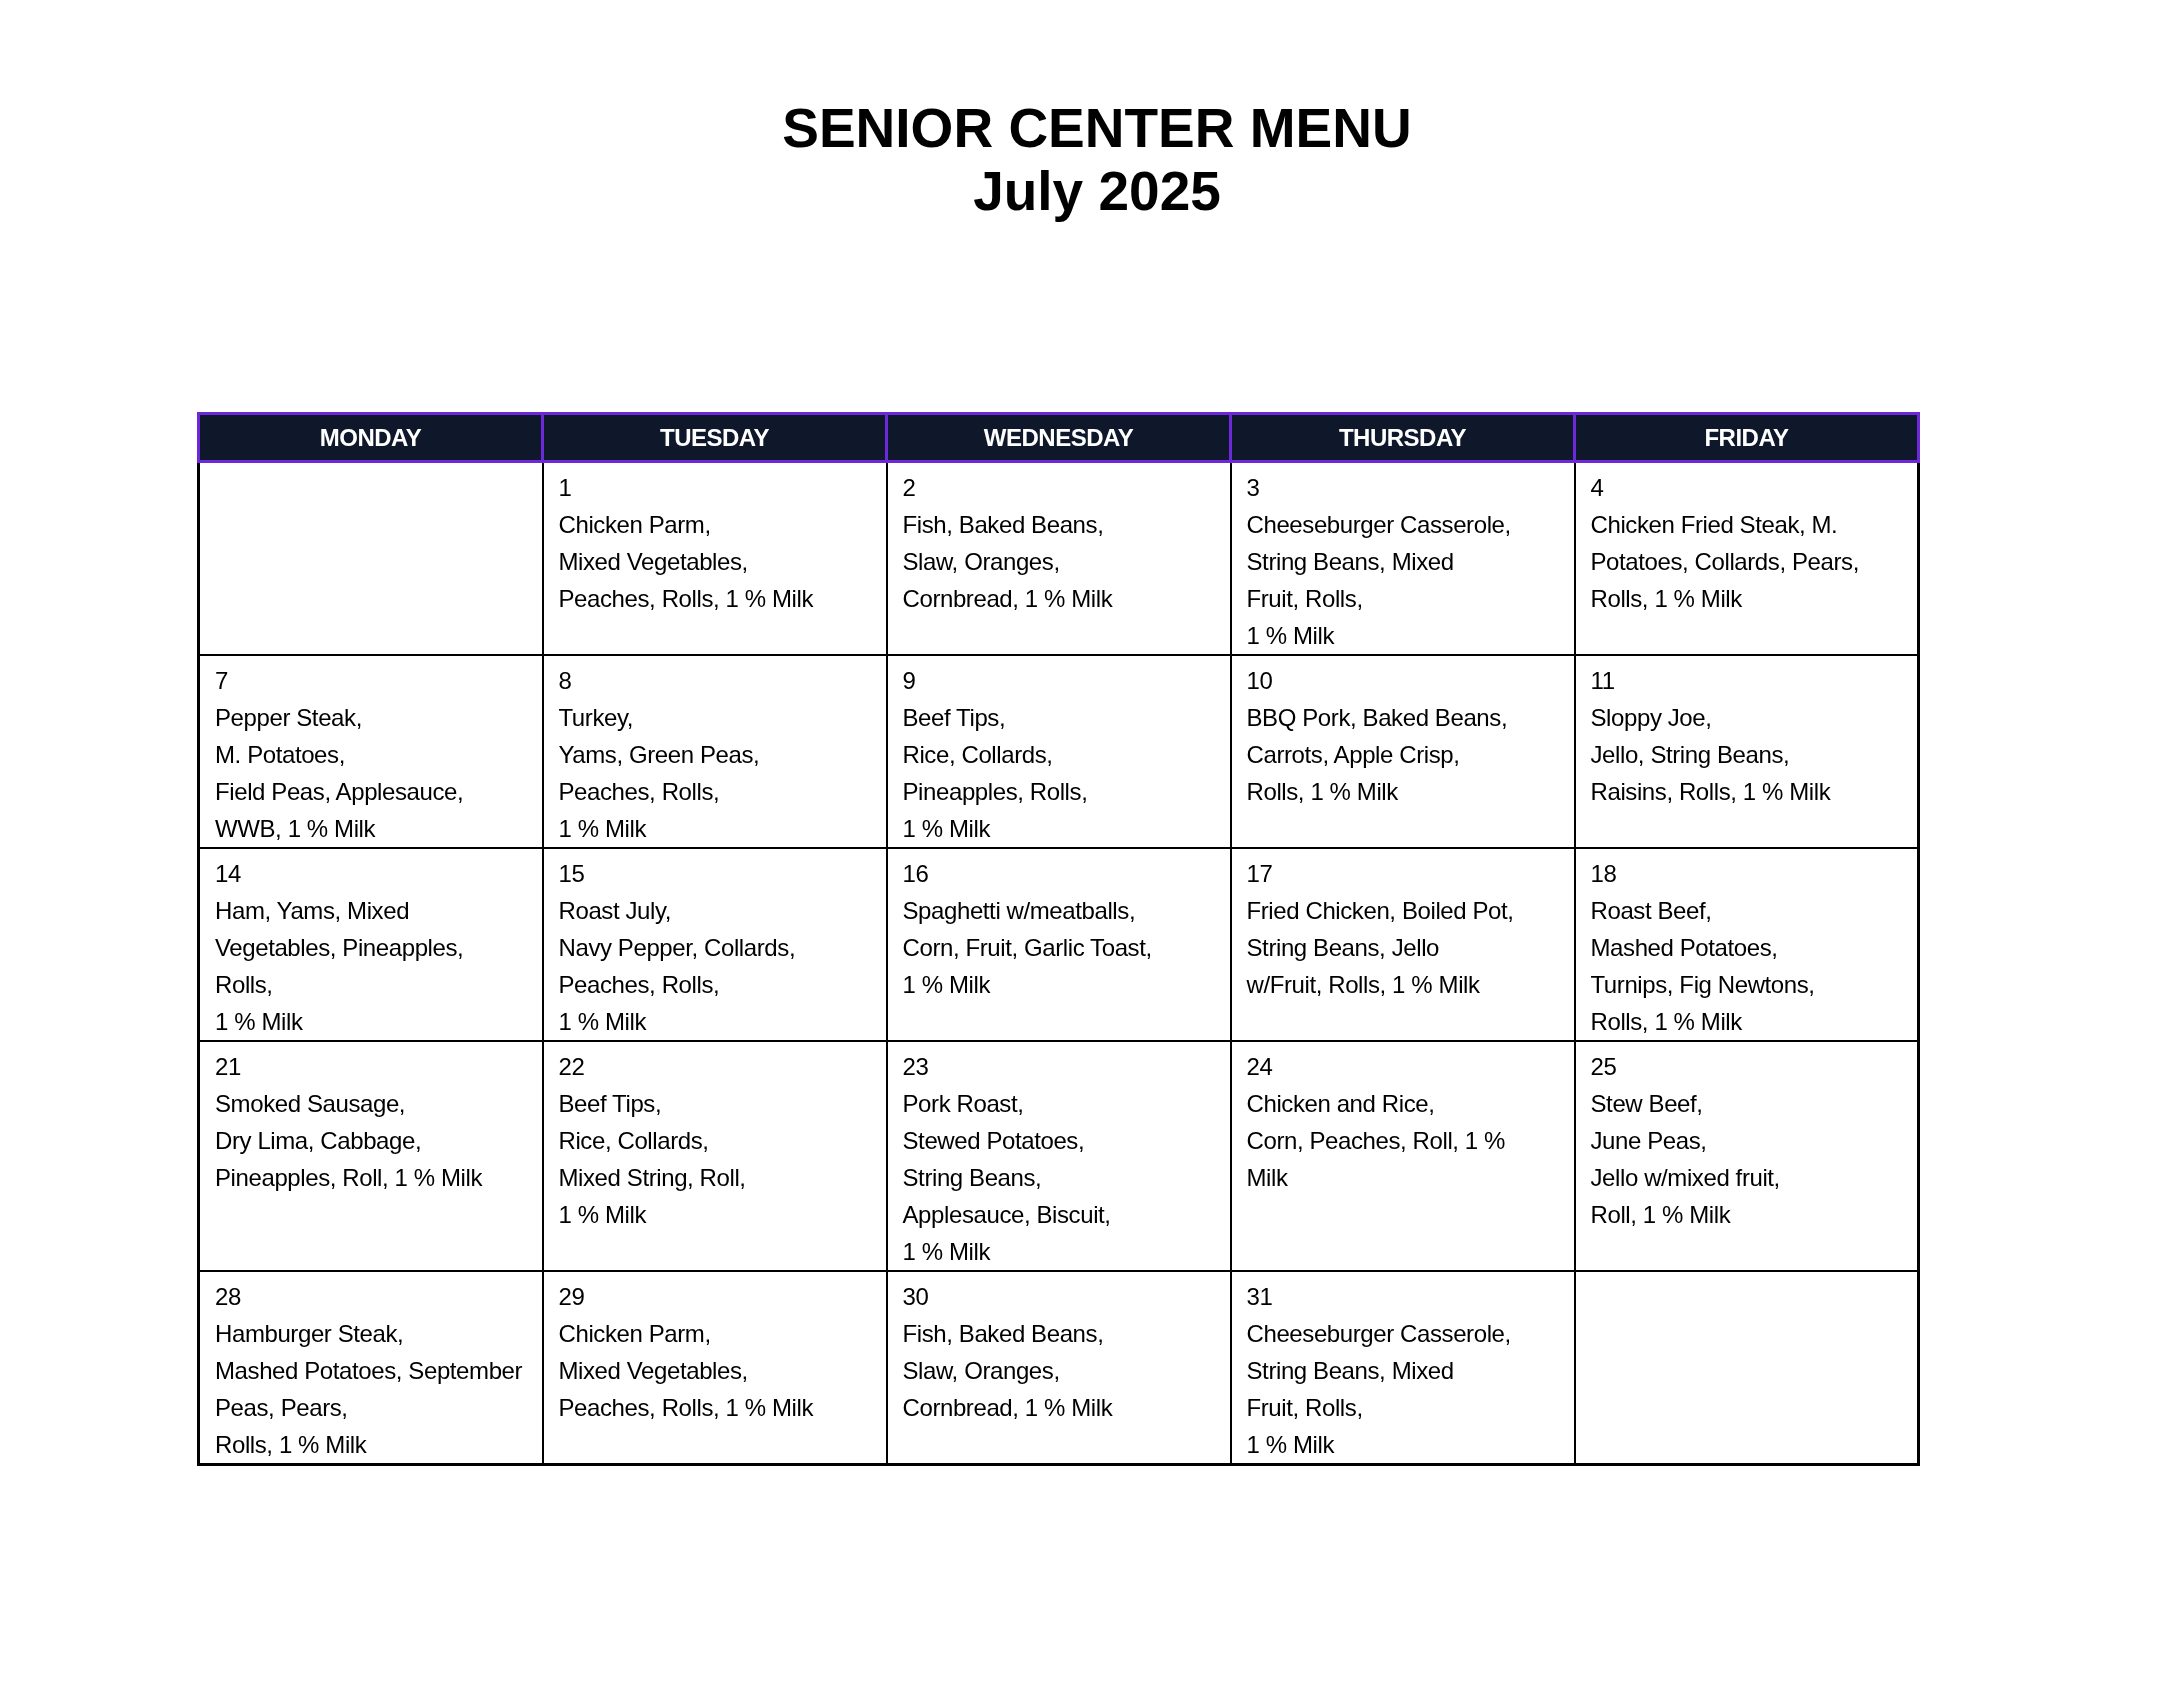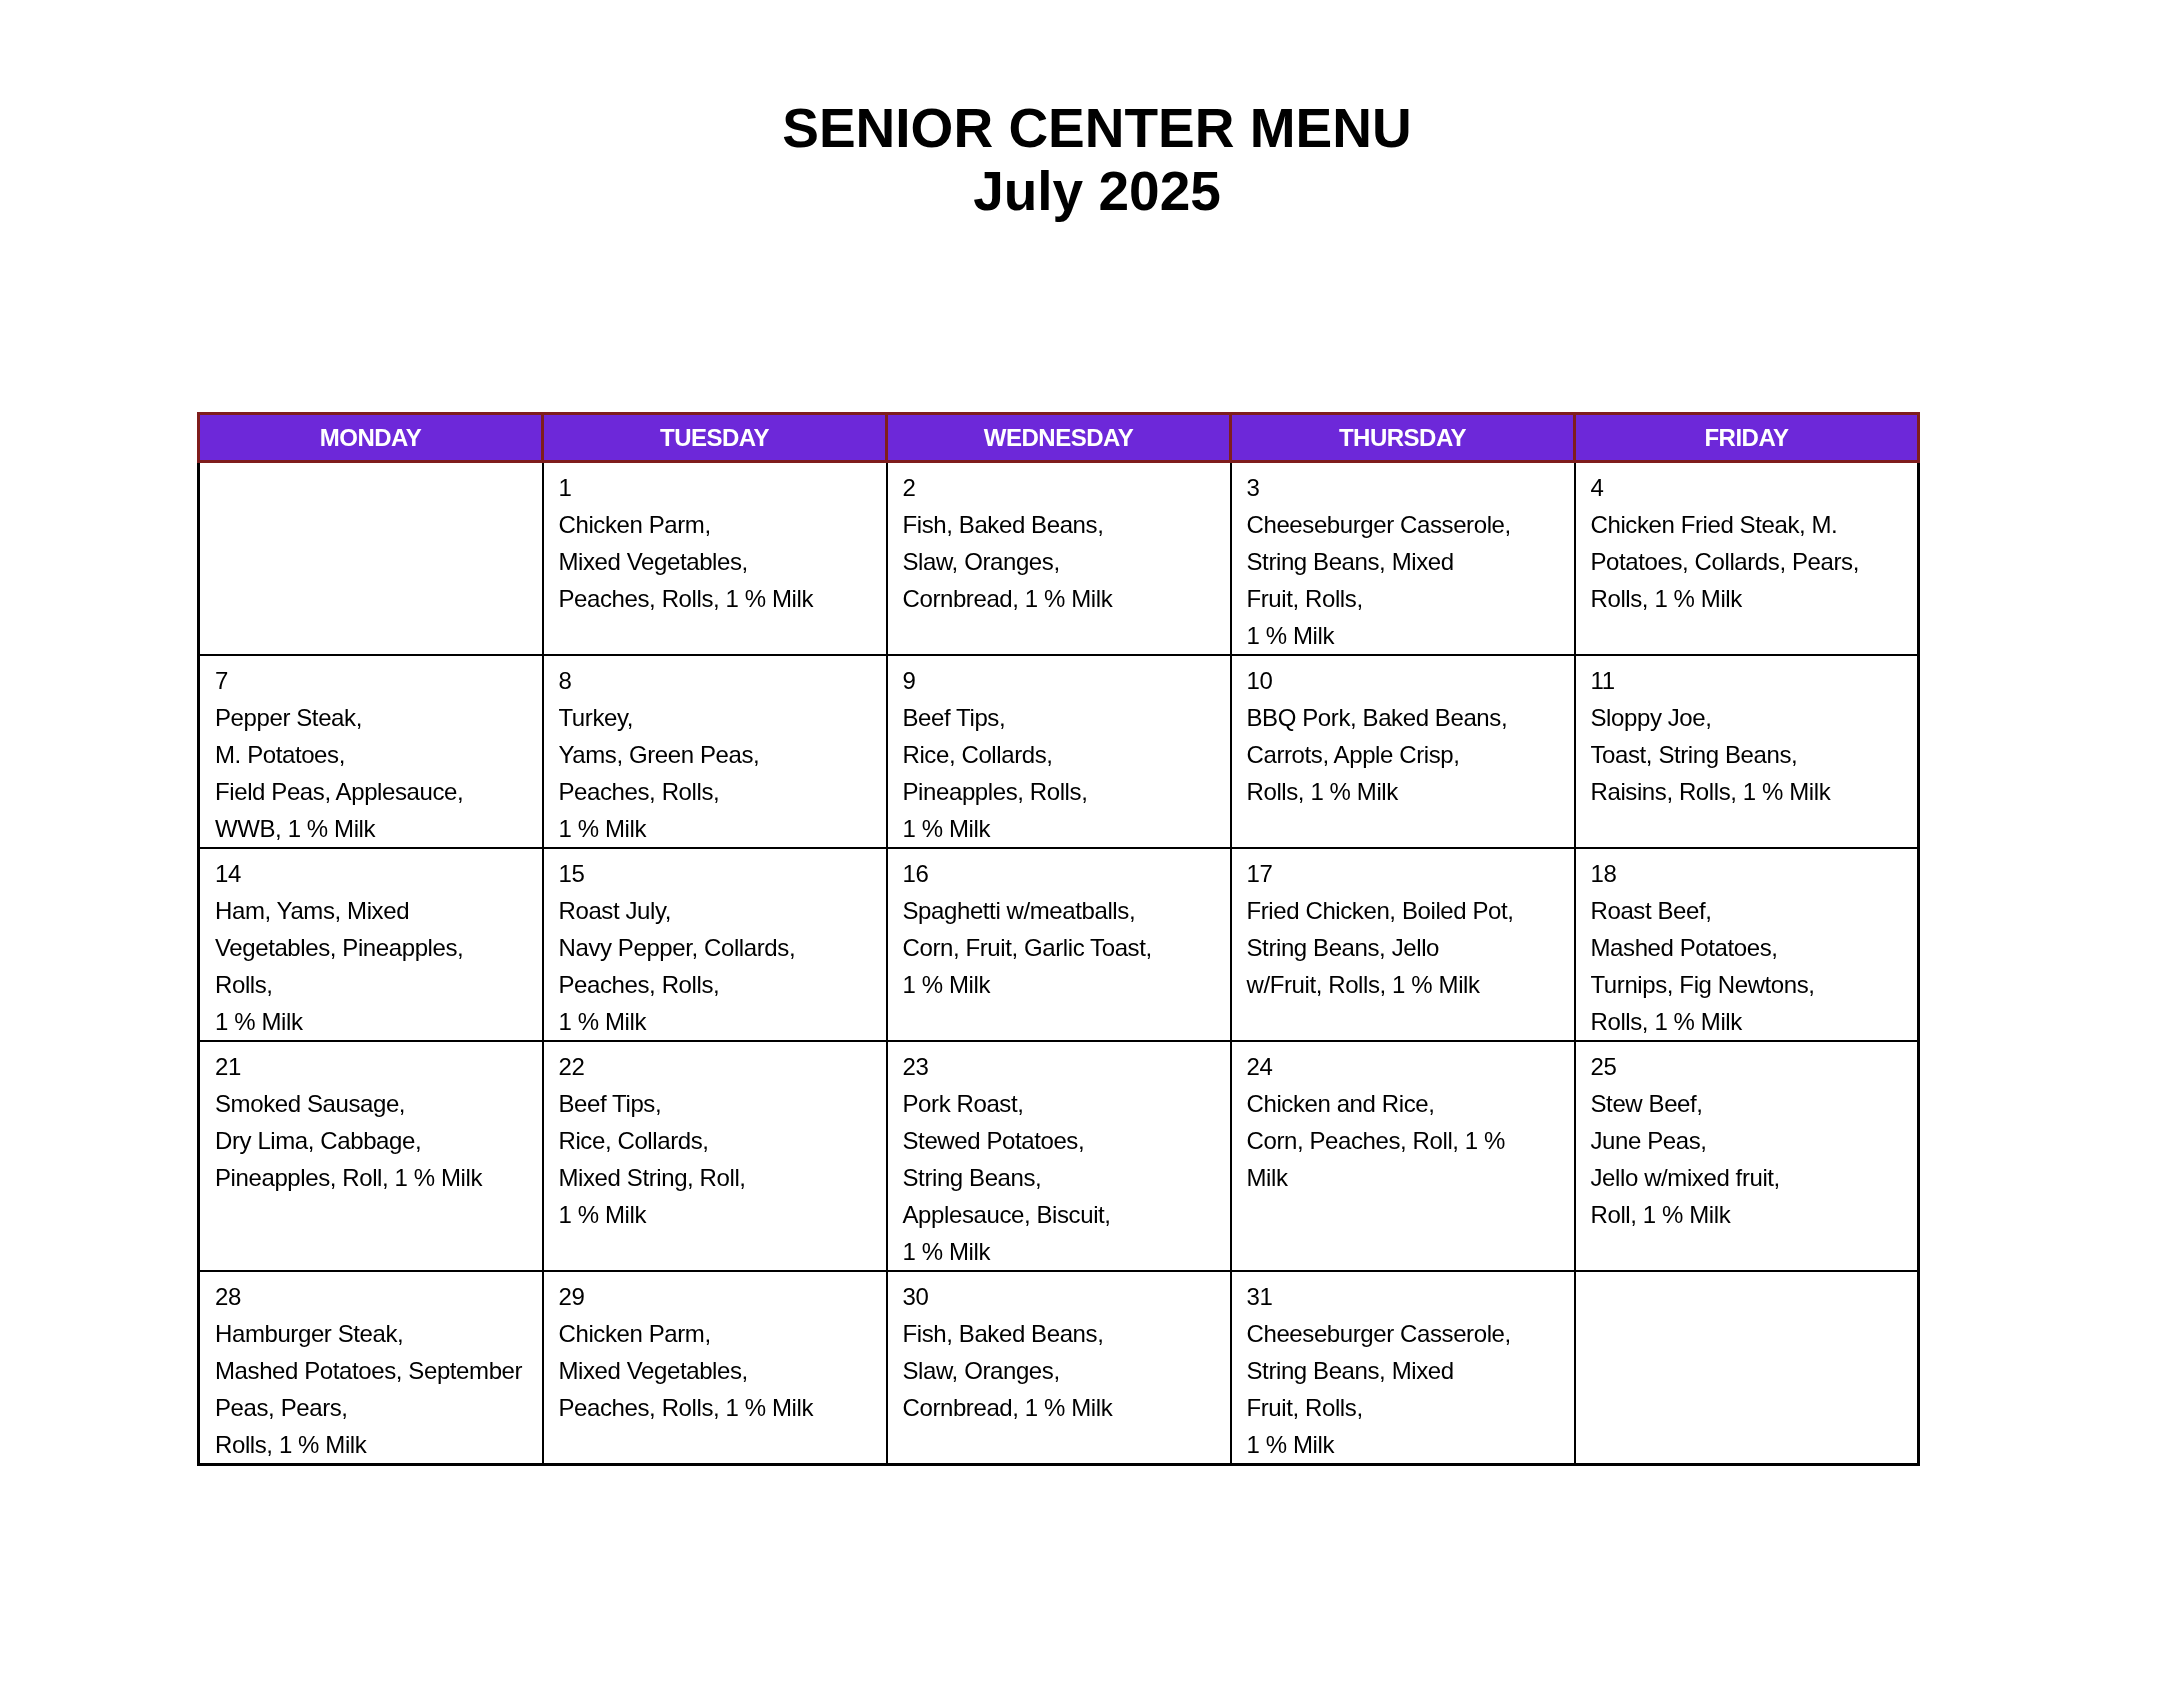--- a/index.html
+++ b/index.html
@@ -34,30 +34,30 @@
       left: 197px;
       top: 412px;
       width: 1721px;
       border-collapse: collapse;
       table-layout: fixed;
     }
     .menu-table col {
       width: 344px;
     }
     .menu-table th {
-      background: #6d28d9;
+      background: #0f172a;
       color: #ffffff;
       font-family: "Liberation Sans", sans-serif;
       font-weight: bold;
       font-size: 24px;
       height: 45px;
       padding: 0;
       text-align: center;
       vertical-align: middle;
-      border: 3px solid #7f1d1d;
+      border: 3px solid #6d28d9;
       letter-spacing: -0.5px;
     }
     .menu-table td {
       border: 2px solid #000000;
       vertical-align: top;
       padding: 6px 8px 0 15px;
       font-family: "Liberation Sans", sans-serif;
       font-size: 24px;
       line-height: 37px;
       letter-spacing: -0.4px;
@@ -155,21 +155,21 @@
       </td>
       <td>
         <span class="day-number">10</span>
         <span class="menu-line">BBQ Pork, Baked Beans,</span>
         <span class="menu-line">Carrots, Apple Crisp,</span>
         <span class="menu-line">Rolls, 1 % Milk</span>
       </td>
       <td>
         <span class="day-number">11</span>
         <span class="menu-line">Sloppy Joe,</span>
-        <span class="menu-line">Toast, String Beans,</span>
+        <span class="menu-line">Jello, String Beans,</span>
         <span class="menu-line">Raisins, Rolls, 1 % Milk</span>
       </td>
     </tr>
 
     <tr class="body-row row-3">
       <td>
         <span class="day-number">14</span>
         <span class="menu-line">Ham, Yams, Mixed</span>
         <span class="menu-line">Vegetables, Pineapples,</span>
         <span class="menu-line">Rolls,</span>

